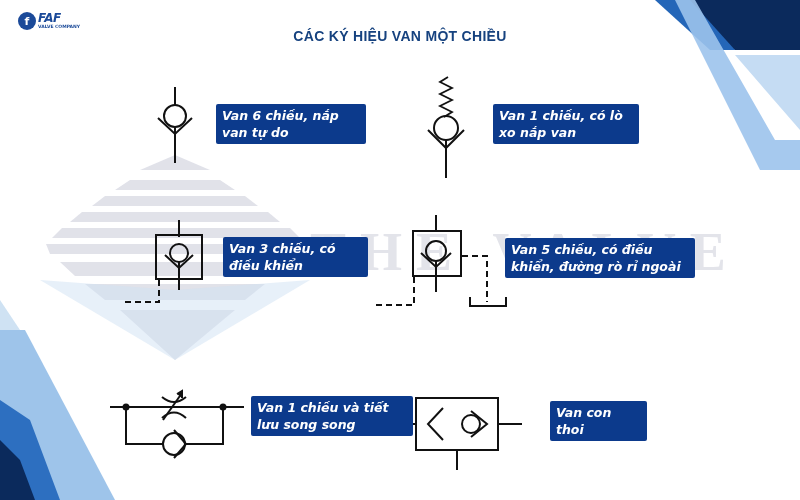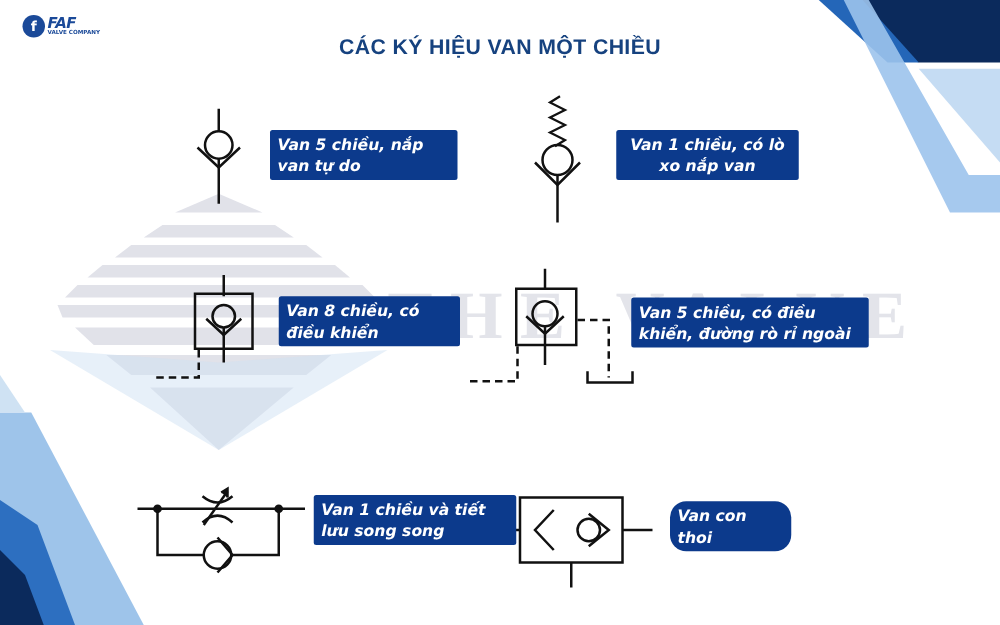--- a/index.html
+++ b/index.html
@@ -3,21 +3,21 @@
 <meta charset="utf-8">
 <style>
   html, body { margin:0; padding:0; }
   body { width:800px; height:500px; position:relative; overflow:hidden; background:#ffffff; font-family:"DejaVu Sans", sans-serif; }
   .bg { position:absolute; left:0; top:0; width:800px; height:500px; }
   .logo { position:absolute; left:18px; top:12px; display:flex; align-items:center; gap:2px; }
   .logo-mark { width:18px; height:18px; border-radius:50%; background:#1b4a99; color:#fff; font-size:11px; font-weight:bold; display:flex; align-items:center; justify-content:center; }
   .logo-text { display:flex; flex-direction:column; line-height:1; }
   .logo-name { color:#1b4a99; font-weight:bold; font-style:italic; font-size:12px; letter-spacing:-0.5px; }
   .logo-sub { color:#1b4a99; font-size:4.5px; font-weight:bold; margin-top:1px; }
-  .title { position:absolute; left:0; width:800px; top:28px; text-align:center; color:#16427f; font-size:17px; font-weight:bold; font-family:"Liberation Sans", sans-serif; letter-spacing:0.3px; }
+  .title { position:absolute; left:0; width:800px; top:28px; text-align:center; color:#16427f; font-size:14px; font-weight:bold; font-family:"Liberation Sans", sans-serif; letter-spacing:0.3px; }
   .label { position:absolute; background:#0c3a8c; color:#fff; font-style:italic; font-weight:bold; font-size:12.5px; line-height:17px; padding:3px 6px; border-radius:2px; font-family:"DejaVu Sans", sans-serif; box-sizing:border-box; }
   .sym { position:absolute; left:0; top:0; }
 </style>
 </head>
 <body>
 
 <svg class="bg" viewBox="0 0 800 500">
 
   <g fill="#dcdde6" opacity="0.85">
     <polygon points="175,155 210,170 140,170"></polygon>
@@ -108,18 +108,18 @@
     <line x1="393" y1="424" x2="416" y2="424"></line>
     <rect x="416" y="398" width="82" height="52"></rect>
     <polyline points="443,408 428,424 443,440"></polyline>
     <circle cx="471" cy="424" r="9"></circle>
     <polyline points="471,411 487,424 471,437"></polyline>
     <line x1="498" y1="424" x2="522" y2="424"></line>
     <line x1="457" y1="450" x2="457" y2="470"></line>
   </g>
 </svg>
 
-<div class="label" style="left:216px;top:104px;width:150px;">Van 5 chiều, nắp van tự do</div>
-<div class="label" style="left:493px;top:104px;width:146px;text-align:center;">Van 1 chiều, có lò xo nắp van</div>
-<div class="label" style="left:223px;top:237px;width:145px;">Van 8 chiều, có điều khiển</div>
+<div class="label" style="left:216px;top:104px;width:150px;">Van 6 chiều, nắp van tự do</div>
+<div class="label" style="left:493px;top:104px;width:146px;">Van 1 chiều, có lò xo nắp van</div>
+<div class="label" style="left:223px;top:237px;width:145px;">Van 3 chiều, có điều khiển</div>
 <div class="label" style="left:505px;top:238px;width:190px;">Van 5 chiều, có điều khiển, đường rò rỉ  ngoài</div>
 <div class="label" style="left:251px;top:396px;width:162px;">Van 1 chiều và tiết lưu song song</div>
-<div class="label" style="left:536px;top:401px;width:97px;border-radius:13px;">Van con thoi</div>
+<div class="label" style="left:550px;top:401px;width:97px;">Van con thoi</div>
 
 </body></html>

